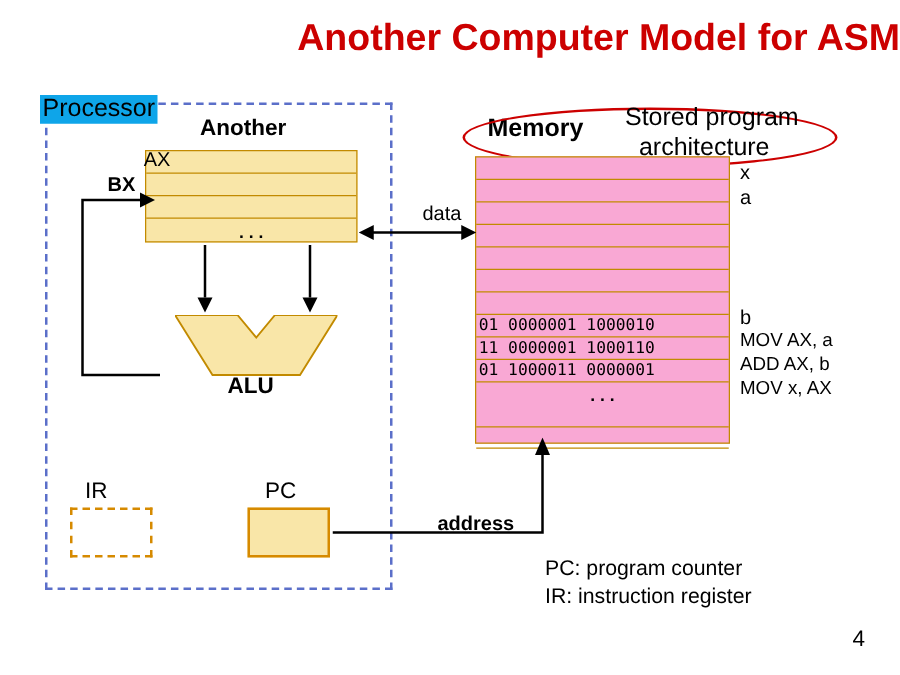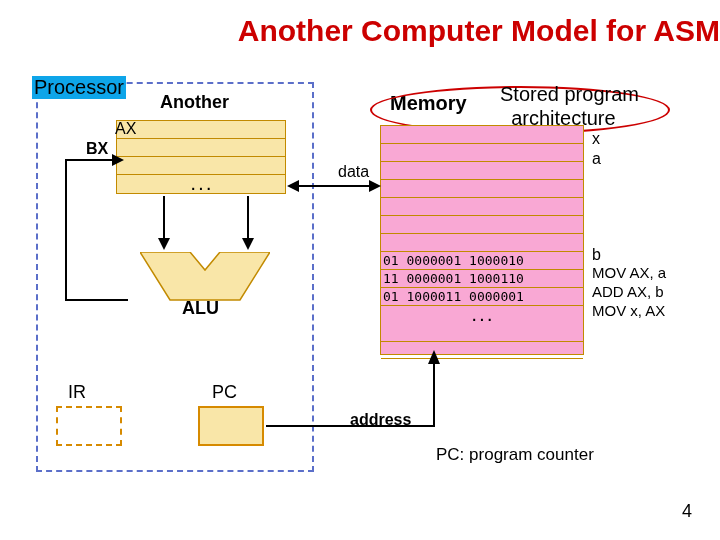--- a/index.html
+++ b/index.html
@@ -305,20 +305,21 @@
 <div class="var-x">x</div>
 <div class="var-a">a</div>
 <div class="var-b">b</div>
 
 <div class="instr" style="top:264px;">MOV AX, a</div>
 <div class="instr" style="top:283px;">ADD AX, b</div>
 <div class="instr" style="top:302px;">MOV x, AX</div>
 
 <div class="pc-ir-note">
   <span>PC: program counter</span><br>
+  <span>IR: instruction register</span>
 </div>
 
 <div class="slide-num">4</div>
 
 <svg class="arrow-svg" style="left:152px;top:196px;" width="24" height="56">
   <line x1="12" y1="0" x2="12" y2="42" stroke="#000" stroke-width="2"></line>
   <polygon points="12,54 6,42 18,42" fill="#000"></polygon>
 </svg>
 <svg class="arrow-svg" style="left:236px;top:196px;" width="24" height="56">
   <line x1="12" y1="0" x2="12" y2="42" stroke="#000" stroke-width="2"></line>

